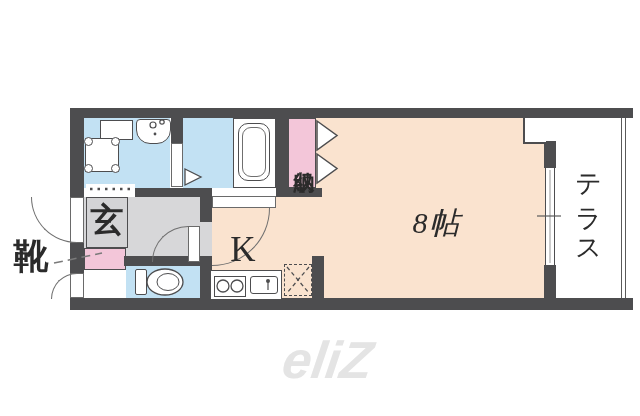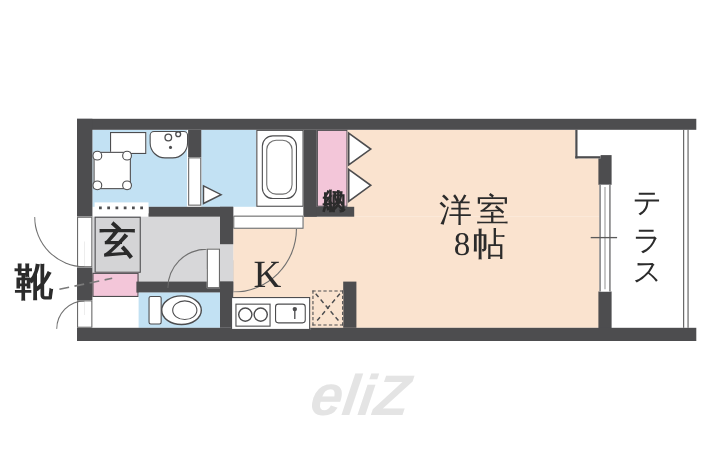--- a/index.html
+++ b/index.html
@@ -124,19 +124,18 @@
     <line x1="550" y1="170" x2="550" y2="263" stroke="#9a9a9a" stroke-width="1"></line>
     <line x1="537" y1="216" x2="561" y2="216" stroke="#5a5a5a" stroke-width="1.2"></line>
 
     <line x1="54" y1="263" x2="102" y2="253" stroke="#7a7a7a" stroke-width="1.5" stroke-dasharray="9 5"></line>
   </svg>
 
   <div class="abs lbl" style="left:86px;top:203px;width:42px;font-size:33px;font-weight:bold;">玄</div>
   <div class="abs lbl" style="left:8px;top:239px;width:46px;font-size:35px;font-weight:bold;">靴</div>
   <div class="abs lbl vert" style="left:289px;top:124px;width:26px;height:62px;font-size:21px;font-weight:bold;">収納</div>
   <div class="abs lbl" style="left:227px;top:232px;width:32px;font-size:35px;">K</div>
-  <div class="abs lbl" style="left:388px;top:176px;width:90px;font-size:30px;letter-spacing:4px;">洋室</div>
-  <div class="abs lbl" style="left:392px;top:207px;width:90px;font-size:30px;letter-spacing:2px;">8帖</div>
+  <div class="abs lbl" style="left:392px;top:207px;width:90px;font-size:30px;letter-spacing:2px;font-style:italic;">8帖</div>
   <div class="abs lbl vert" style="left:574px;top:156px;width:28px;height:100px;font-size:26px;letter-spacing:3px;">テラス</div>
 
   <div class="abs wm" style="left:283px;top:330px;font-size:52px;font-style:italic;transform:skewX(-8deg);color:#e4e4e4;">eliZ</div>
 
 </div>
 
 </body></html>

